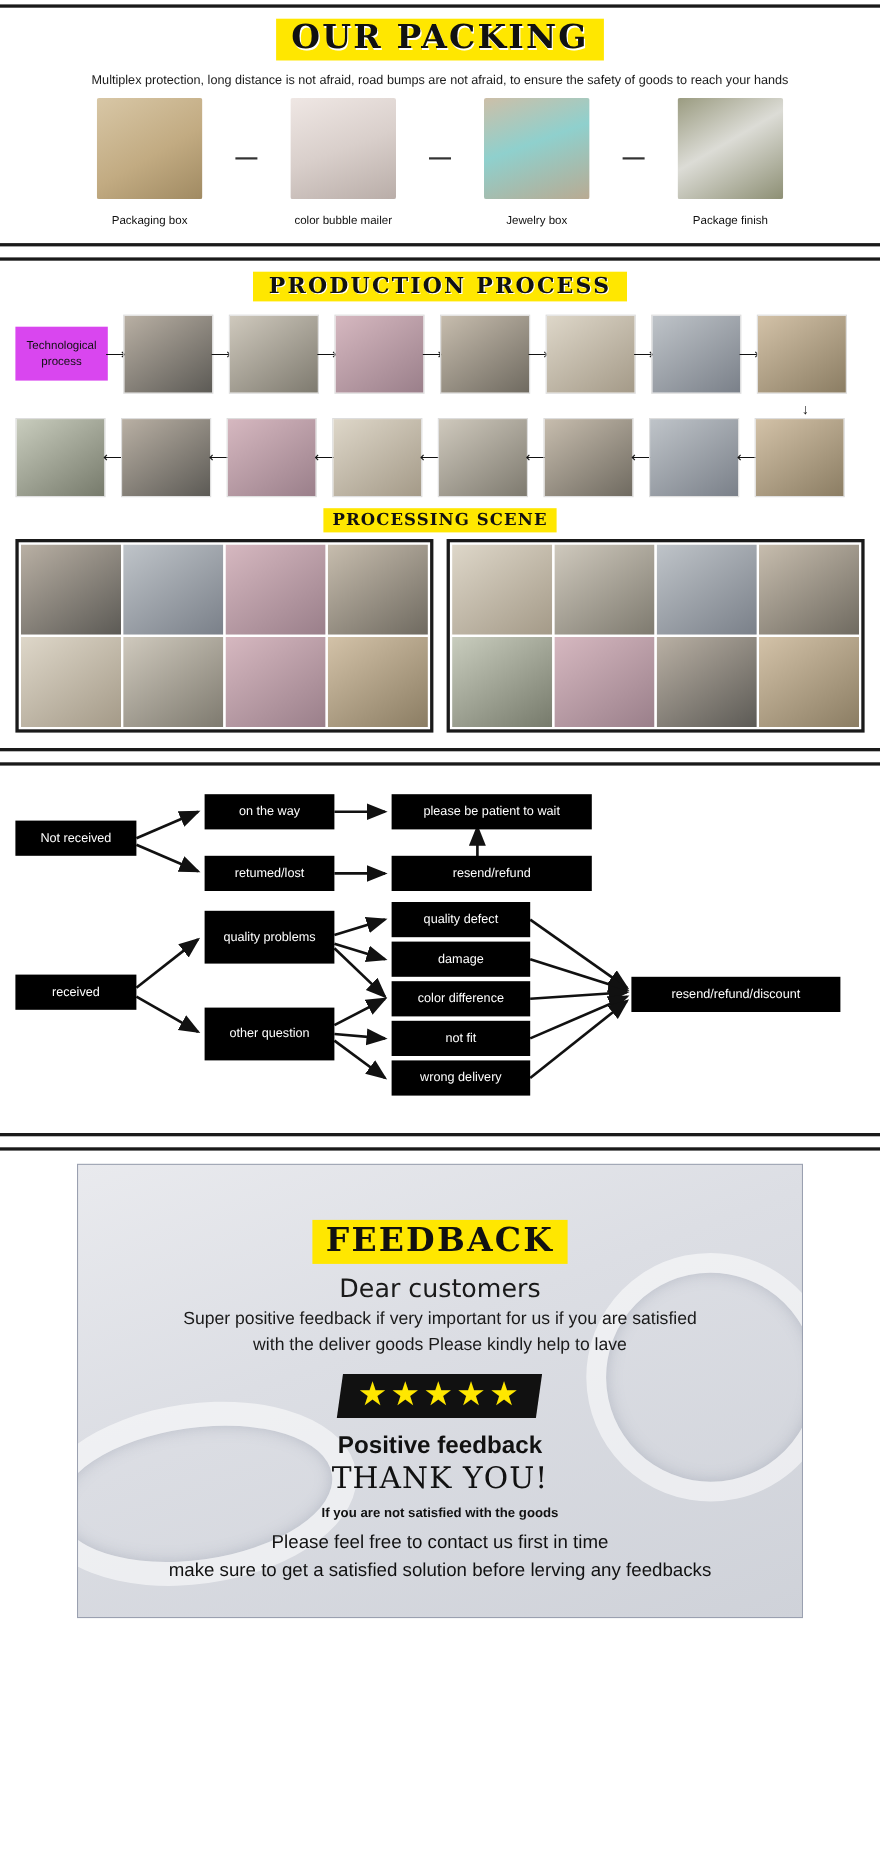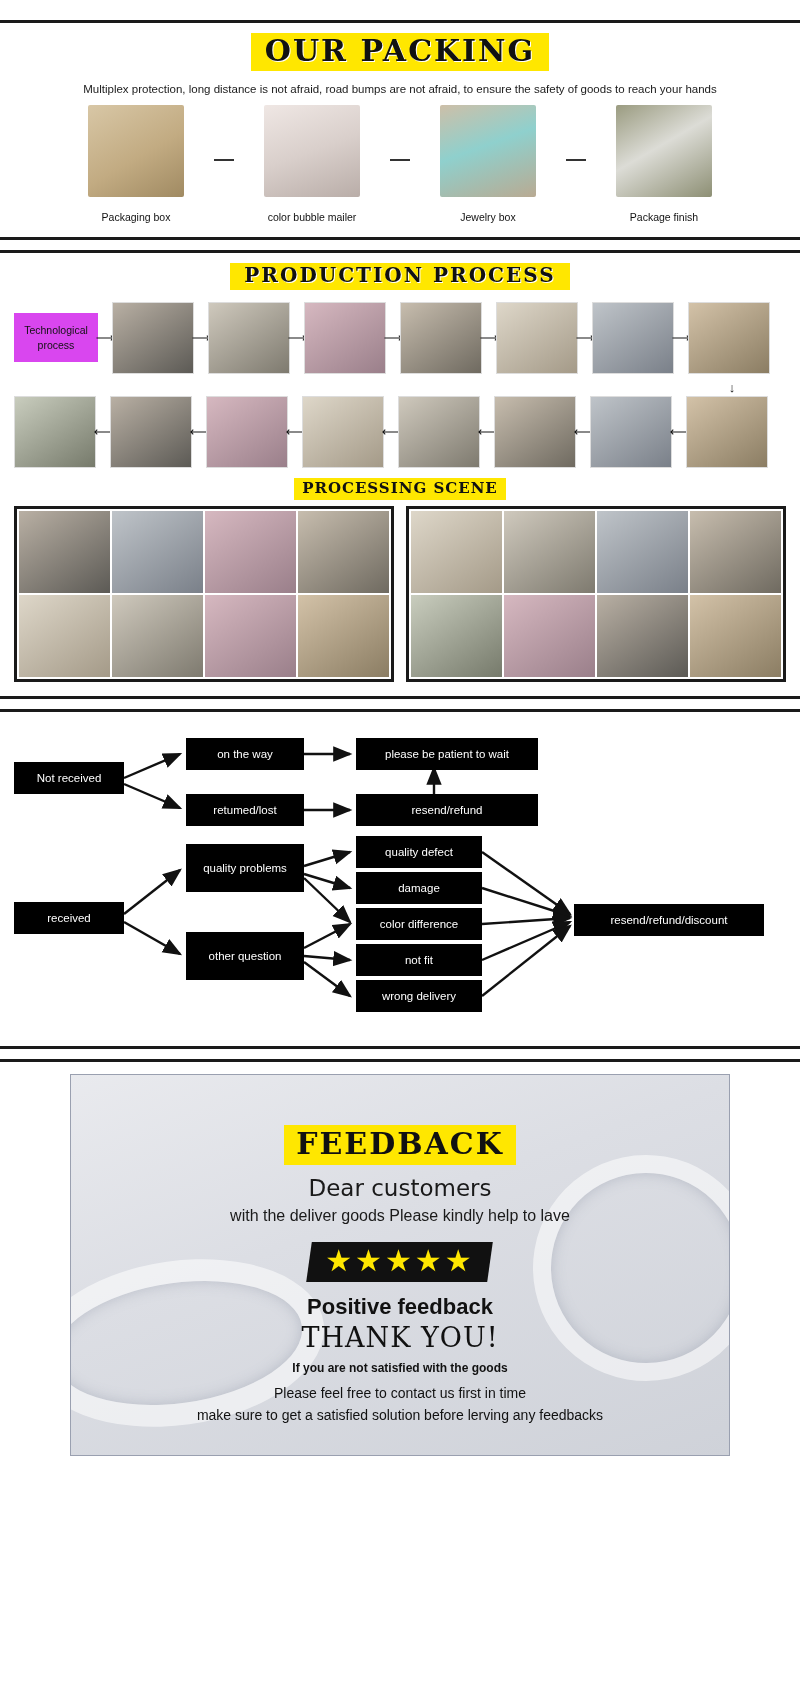--- a/index.html
+++ b/index.html
@@ -19,21 +19,21 @@
   }
 
   
   .section {
     border-top: 3px solid #1a1a1a;
     border-bottom: 3px solid #1a1a1a;
     margin: 0 0 10px 0;
     padding: 10px 0 14px 0;
     box-sizing: border-box;
   }
-  .section.first { border-top: 3px solid #1a1a1a; margin-top: 20px;}
+  .section.first { border-top: 3px solid #1a1a1a; margin-top: 4px;}
 
   .hl-title {
     display: inline-block;
     background: #ffe700;
     color: #111;
     font-family: "DejaVu Serif", serif;
     font-weight: bold;
     letter-spacing: 2px;
     padding: 2px 14px 4px 14px;
     line-height: 1.05;
@@ -289,21 +289,21 @@
     font-size: 27px;
     letter-spacing: 1px;
     margin: 2px 0 8px 0;
   }
   .fb-bold {
     font-size: 12px;
     font-weight: bold;
     margin: 8px 0 10px 0;
   }
   .fb-small {
-    font-size: 14px;
+    font-size: 17px;
     margin: 6px 0;
   }
 </style>
 </head>
 <body>
 
 <div class="page">
 
   <div class="section first">
     <div class="title-wrap">
@@ -554,20 +554,21 @@
   <div class="feedback-outer">
     <div class="feedback-card">
       <div class="ring r1"></div>
       <div class="ring r2"></div>
 
       <div class="fb-content">
         <div>
           <span class="fb-title">FEEDBACK</span>
         </div>
         <div class="fb-dear">Dear customers</div>
+        <div class="fb-line">Super positive feedback if very important for us if you are satisfied</div>
         <div class="fb-line">with the deliver goods Please kindly help to lave</div>
 
         <div class="stars-band">
           <span>★★★★★</span>
         </div>
 
         <div class="fb-positive">Positive feedback</div>
         <div class="fb-thanks">THANK YOU!</div>
         <div class="fb-bold">If you are not satisfied with the goods</div>
         <div class="fb-small">Please feel free to contact us first in time</div>

